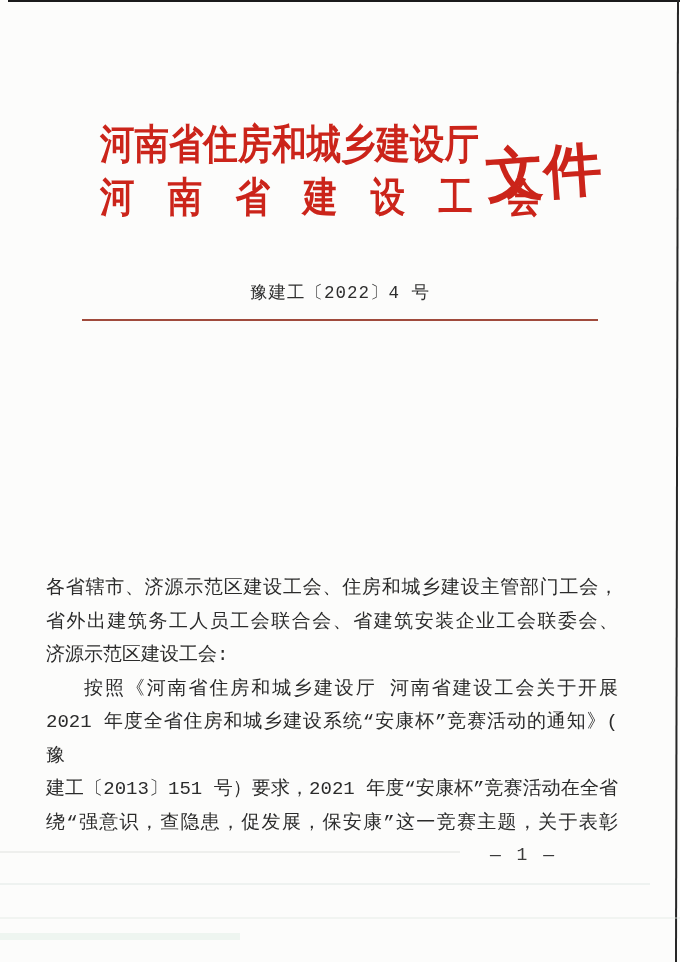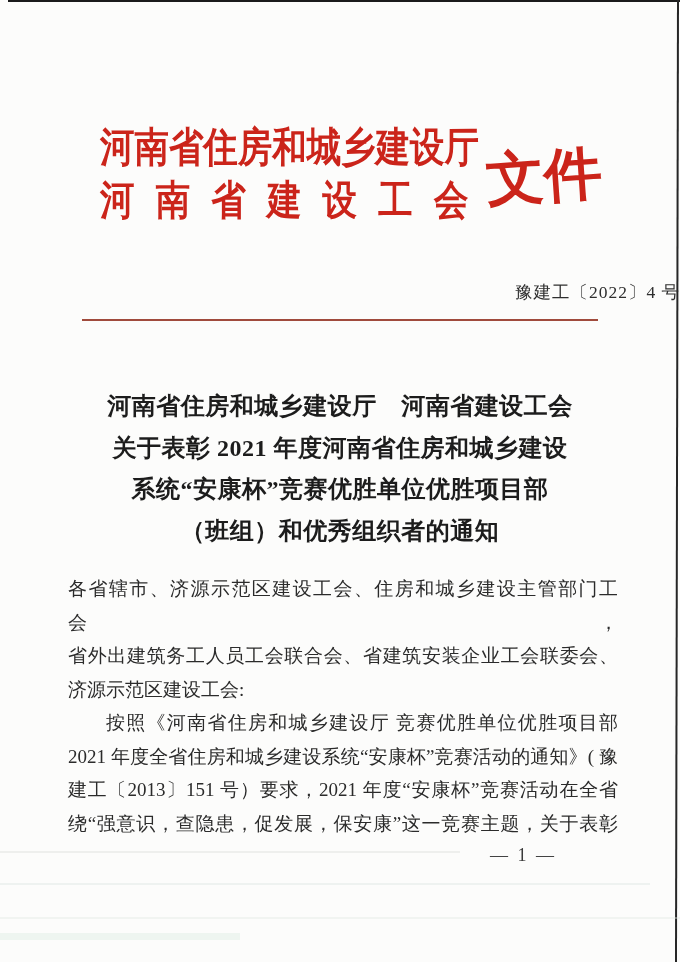--- a/index.html
+++ b/index.html
@@ -9,21 +9,21 @@
     --title-ink: #1c1c1c;
   }
   html, body { margin: 0; padding: 0; background: #ffffff; }
   .page {
     position: relative;
     width: 680px;
     height: 962px;
     margin: 0 auto;
     background: #fcfcfb;
     overflow: hidden;
-    font-family: Liberation Serif, serif;
+    font-family: Liberation Mono, monospace;
   }
   
   .scan-top {
     position: absolute; top: 0; left: 8px; right: 0; height: 2px;
     background: #1b1b1b;
   }
   .scan-right {
     position: absolute; top: 0; right: 1px; width: 2px; height: 100%;
     background: #262626; transform: rotate(0.12deg); transform-origin: top right;
   }
@@ -47,36 +47,36 @@
     word-spacing: 15px;
   }
   .doc-type {
     position: absolute; left: 486px; top: 148px;
     font-size: 58px; font-weight: bold; color: var(--header-red);
     line-height: 1; transform: rotate(-4deg); white-space: nowrap;
   }
 
   .doc-number {
     position: absolute; left: 0; right: 0; top: 280px;
-    text-align: right; font-size: 17.5px; color: #2e2e2e; letter-spacing: 1px;
+    text-align: center; font-size: 17.5px; color: #2e2e2e; letter-spacing: 1px;
   }
 
   .red-rule {
     position: absolute; left: 82px; top: 319px; width: 516px; height: 2px;
     background: var(--rule-red);
   }
 
   .doc-title {
     position: absolute; left: 40px; right: 40px; top: 386px;
     text-align: center; font-weight: bold; color: var(--title-ink);
     font-size: 24px; line-height: 41.5px; letter-spacing: 0.5px;
   }
 
   .doc-body {
-    position: absolute; left: 68px; right: 62px; top: 572px;
+    position: absolute; left: 46px; right: 62px; top: 572px;
     font-size: 19px; line-height: 33.5px; color: var(--ink);
   }
   .doc-body .jl { text-align: justify; text-align-last: justify; }
   .doc-body .indent { text-indent: 2em; }
 
   .page-number {
     position: absolute; left: 490px; top: 845px;
     font-size: 18px; color: #3a3a3a; word-spacing: 5px; white-space: nowrap;
   }
 </style>
@@ -97,32 +97,26 @@
       <div class="org-line1">河南省住房和城乡建设厅</div>
       <div class="org-line2">河 南 省 建 设 工 会</div>
     </div>
     <div class="doc-type">文件</div>
   </header>
 
   <div class="doc-number">豫建工〔2022〕4 号</div>
 
   <div class="red-rule"></div>
 
-  <div class="doc-title">
-    <div>河南省住房和城乡建设厅　河南省建设工会</div>
-    <div>关于表彰 2021 年度河南省住房和城乡建设</div>
-    <div>系统“安康杯”竞赛优胜单位优胜项目部</div>
-    <div>（班组）和优秀组织者的通知</div>
-  </div>
 
   <div class="doc-body">
     <div class="jl">各省辖市、济源示范区建设工会、住房和城乡建设主管部门工会，</div>
     <div class="jl">省外出建筑务工人员工会联合会、省建筑安装企业工会联委会、</div>
     <div>济源示范区建设工会:</div>
-    <div class="jl indent">按照《河南省住房和城乡建设厅 竞赛优胜单位优胜项目部</div>
+    <div class="jl indent">按照《河南省住房和城乡建设厅 河南省建设工会关于开展</div>
     <div class="jl">2021 年度全省住房和城乡建设系统“安康杯”竞赛活动的通知》( 豫</div>
     <div class="jl">建工〔2013〕151 号）要求，2021 年度“安康杯”竞赛活动在全省</div>
     <div class="jl">绕“强意识，查隐患，促发展，保安康”这一竞赛主题，关于表彰</div>
   </div>
 
   <div class="page-number">— 1 —</div>
 
 </div>
 
 </body></html>

